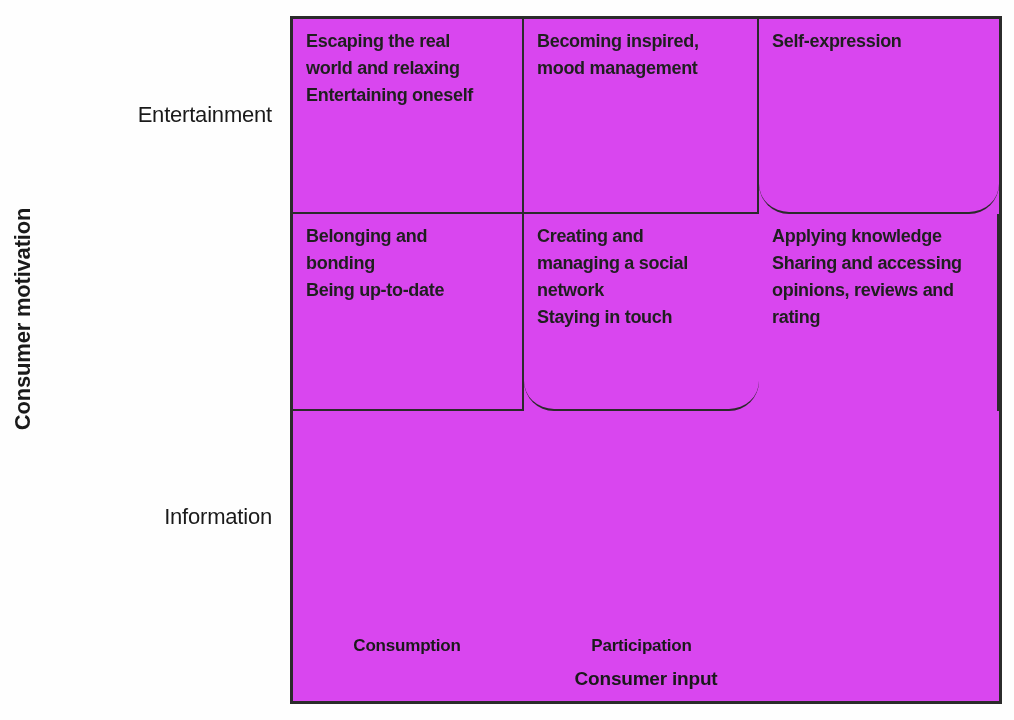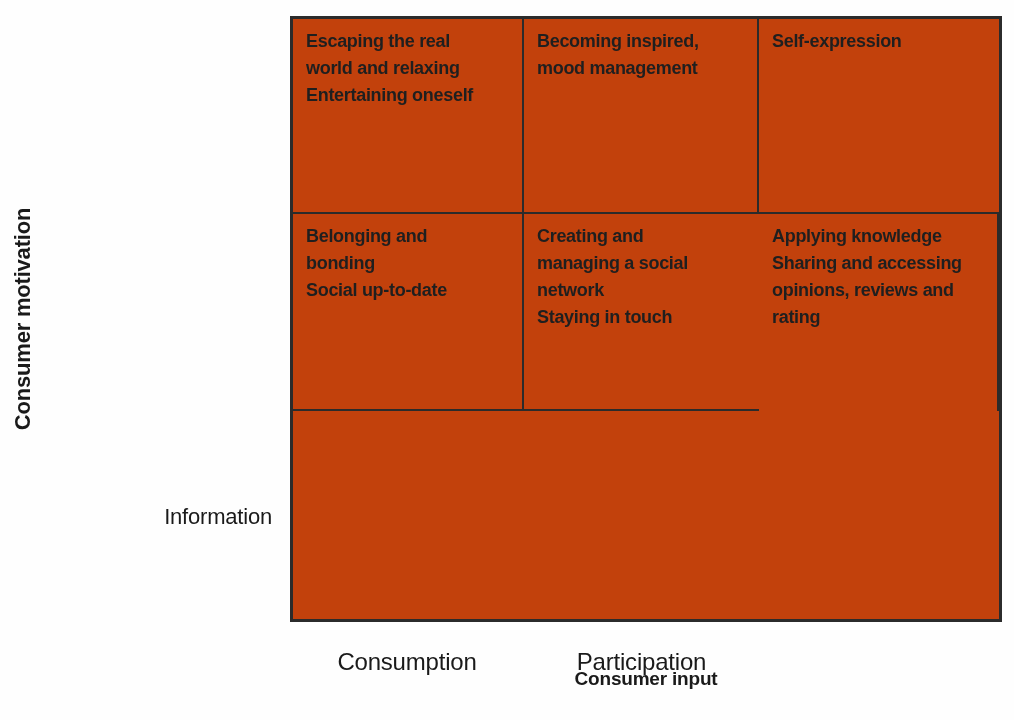--- a/index.html
+++ b/index.html
@@ -12,60 +12,60 @@
     background:#ffffff;
     font-family:"Liberation Sans", sans-serif;
     color:var(--text);
     position:relative;
     overflow:hidden;
   }
   .figure{position:absolute;inset:0;background:#fefefe;}
 
   
   .grid{
-    position:absolute;left:290px;top:16px;width:712px;height:606px;
+    position:absolute;left:290px;top:16px;width:712px;height:688px;
     box-sizing:border-box;
     border:3px solid var(--border);
     display:grid;
     grid-template-columns:231px 235px 240px;
     grid-template-rows:195px 197px 208px;
-    background:#c2410c;
+    background:#d946ef;
   }
   .cell{
     box-sizing:border-box;
     border-right:2px solid var(--border);
     border-bottom:2px solid var(--border);
     padding:9px 8px 6px 13px;
     font-size:18px;
     line-height:27px;
     font-weight:700;
     letter-spacing:-0.3px;
     white-space:pre-line;
     overflow-wrap:break-word;
     color:#1f1f1f;
   }
-  .cell.col-last{border-right:none;}
+  .cell.col-last{border-right:none;border-radius:30px;}
   .cell.row-last{border-bottom:none;}
 
   
   .row-label{
     position:absolute;left:0;width:280px;
     display:flex;align-items:center;justify-content:flex-end;
     font-size:22px;font-weight:400;letter-spacing:-0.2px;
     padding-right:8px;box-sizing:border-box;
   }
   .row-label.r0{top:16px;height:198px;}
   .row-label.r1{top:214px;height:197px;}
   .row-label.r2{top:411px;height:211px;}
 
   
   .col-label{
     position:absolute;top:628px;height:36px;
     display:flex;align-items:center;justify-content:center;
-    font-size:24px;font-weight:400;letter-spacing:-0.2px;margin-top:16px;
+    font-size:17px;font-weight:700;letter-spacing:-0.2px;
   }
   .col-label.c0{left:290px;width:234px;}
   .col-label.c1{left:524px;width:235px;}
   .col-label.c2{left:759px;width:243px;}
 
   
   .y-axis-title{
     position:absolute;left:0;top:16px;width:46px;height:606px;
     display:flex;align-items:center;justify-content:center;
   }
@@ -82,33 +82,34 @@
 </style>
 </head>
 <body>
 
 <div class="figure">
 
   <div class="y-axis-title">
     <span>Consumer motivation</span>
   </div>
 
+  <div class="row-label r0">Entertainment</div>
   <div class="row-label r2">Information</div>
 
   <div class="grid">
     <div class="cell">Escaping the real
 world and relaxing
 Entertaining oneself</div>
     <div class="cell">Becoming inspired,
 mood management</div>
     <div class="cell col-last">Self-expression</div>
 
     <div class="cell">Belonging and
 bonding
-Social up-to-date</div>
+Being up-to-date</div>
     <div class="cell col-last">Creating and
 managing a social
 network
 Staying in touch</div>
 
     <div class="cell row-last">Applying knowledge
 Sharing and accessing
 opinions, reviews and
 rating</div>
     <div class="cell col-last row-last"></div>

